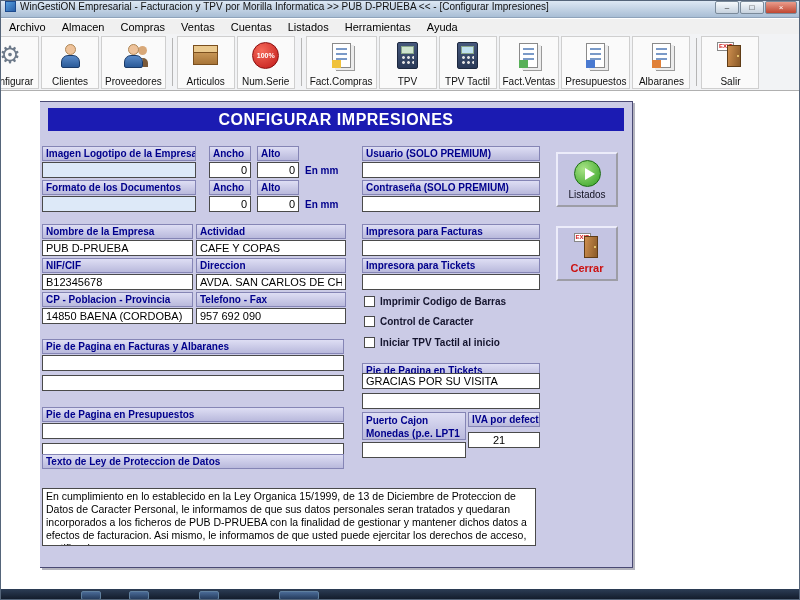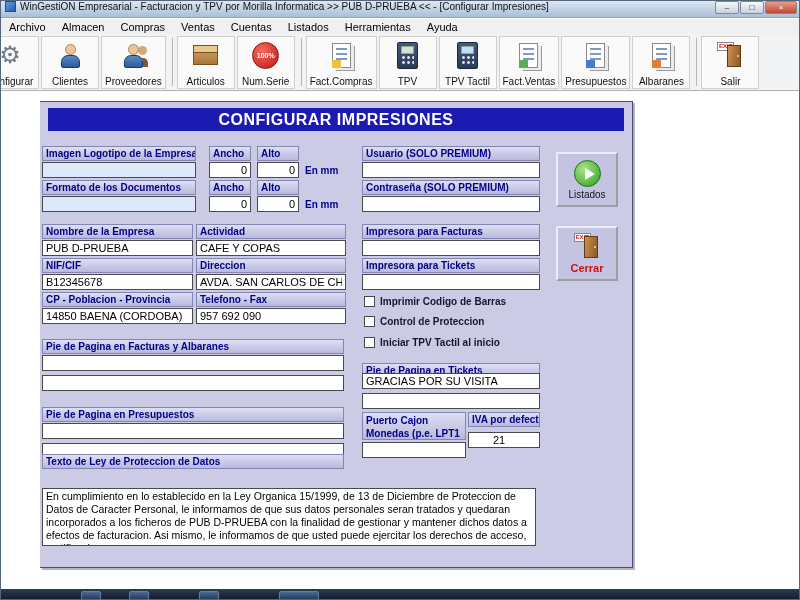--- a/index.html
+++ b/index.html
@@ -240,21 +240,21 @@
       <input class="finput" style="left: 322px; top: 138px; width: 178px;" value="">
       <span class="flabel" style="left:322px;top:156px;width:178px;">Impresora para Tickets</span>
       <input class="finput" style="left: 322px; top: 172px; width: 178px;" value="">
 
       <div class="chk" style="left:324px;top:194px;">
         <span class="chk-box"></span>
         <span class="chk-label">Imprimir Codigo de Barras</span>
       </div>
       <div class="chk" style="left:324px;top:214px;">
         <span class="chk-box"></span>
-        <span class="chk-label">Control de Proteccion</span>
+        <span class="chk-label">Control de Caracter</span>
       </div>
       <div class="chk" style="left:324px;top:235px;">
         <span class="chk-box"></span>
         <span class="chk-label">Iniciar TPV Tactil al inicio</span>
       </div>
 
       <span class="flabel" style="left:322px;top:261px;width:178px;">Pie de Pagina en Tickets</span>
       <input class="finput" style="left: 322px; top: 271px; width: 178px;" value="GRACIAS POR SU VISITA">
       <input class="finput" style="left: 322px; top: 291px; width: 178px;" value="">
 

